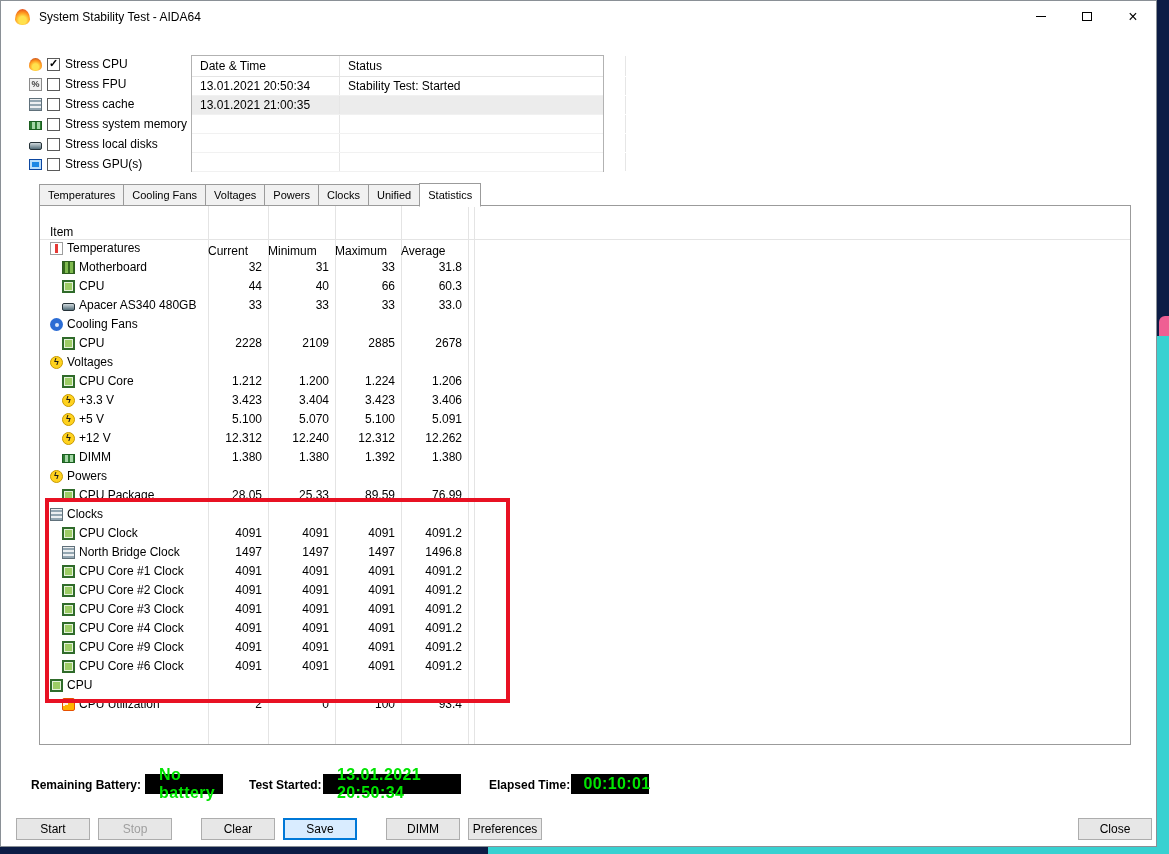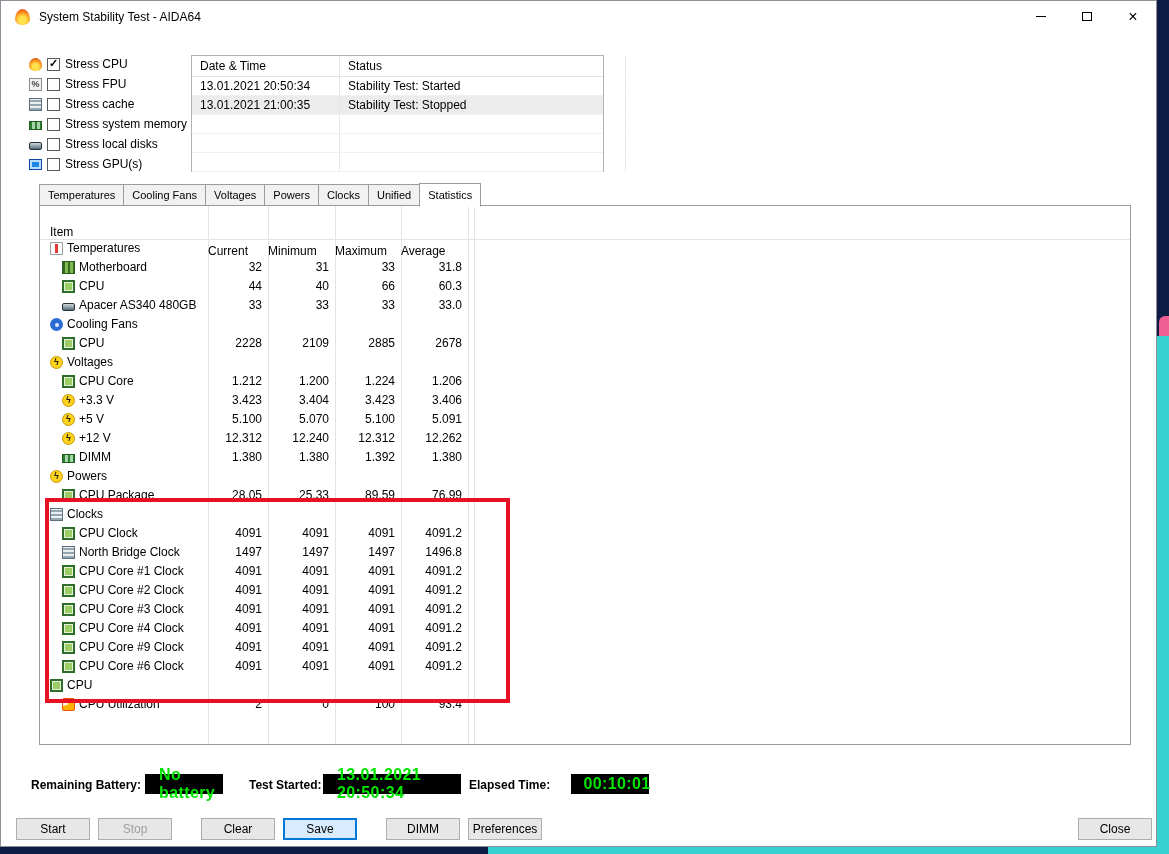--- a/index.html
+++ b/index.html
@@ -94,21 +94,21 @@
 
   
   .footer { position:absolute; left:0; right:0; top:771px; height:26px; }
   .f-label { position:absolute; top:6px; font-weight:bold; white-space:nowrap; }
   .lcd { position:absolute; top:2px; height:20px; background:var(--lcd_bg,#000); color:var(--lcd_green,#00e400); font-size:16px; font-weight:bold; display:flex; align-items:center; justify-content:center; letter-spacing:0.4px;padding-left:14px; }
   .lcd-battery { left:144px; width:78px; }
   .lcd-started { left:322px; width:138px; }
   .lcd-elapsed { left:570px; width:78px; }
   .fl-battery { left:30px; }
   .fl-started { left:248px; }
-  .fl-elapsed { left:468px; }
+  .fl-elapsed { left:488px; }
 
   
   .button-bar { position:absolute; left:0; right:4px; top:816px; height:24px; display:flex; align-items:center; }
   .btn { width:74px; height:22px; border:1px solid #adadad; background:#e7e7e7; font-family:"Liberation Sans",sans-serif; font-size:12px; color:#000; margin-left:8px; cursor:default; }
   .btn:nth-child(1) { margin-left:15px; }
   .btn:nth-child(3), .btn:nth-child(5) { margin-left:29px; }
   .btn.right { margin-left:auto; }
   .btn.disabled { color:#9f9f9f; }
   .btn.focused { background:var(--focus_fill,#d9ecff); border-color:var(--focus_blue,#0078d7); box-shadow: inset 0 0 0 1px var(--focus_blue,#0078d7); }
 </style>
@@ -177,21 +177,20 @@
       <div></div>
     </div>
     <div>
         <div class="log-row">
           <div>13.01.2021 20:50:34</div>
           <div>Stability Test: Started</div>
           <div></div>
         </div>
         <div class="log-row selected">
           <div>13.01.2021 21:00:35</div>
-          <div>Stability Test: Stopped</div>
           <div></div>
         </div>
         <div class="log-row">
           <div></div>
           <div></div>
           <div></div>
         </div>
         <div class="log-row">
           <div></div>
           <div></div>

